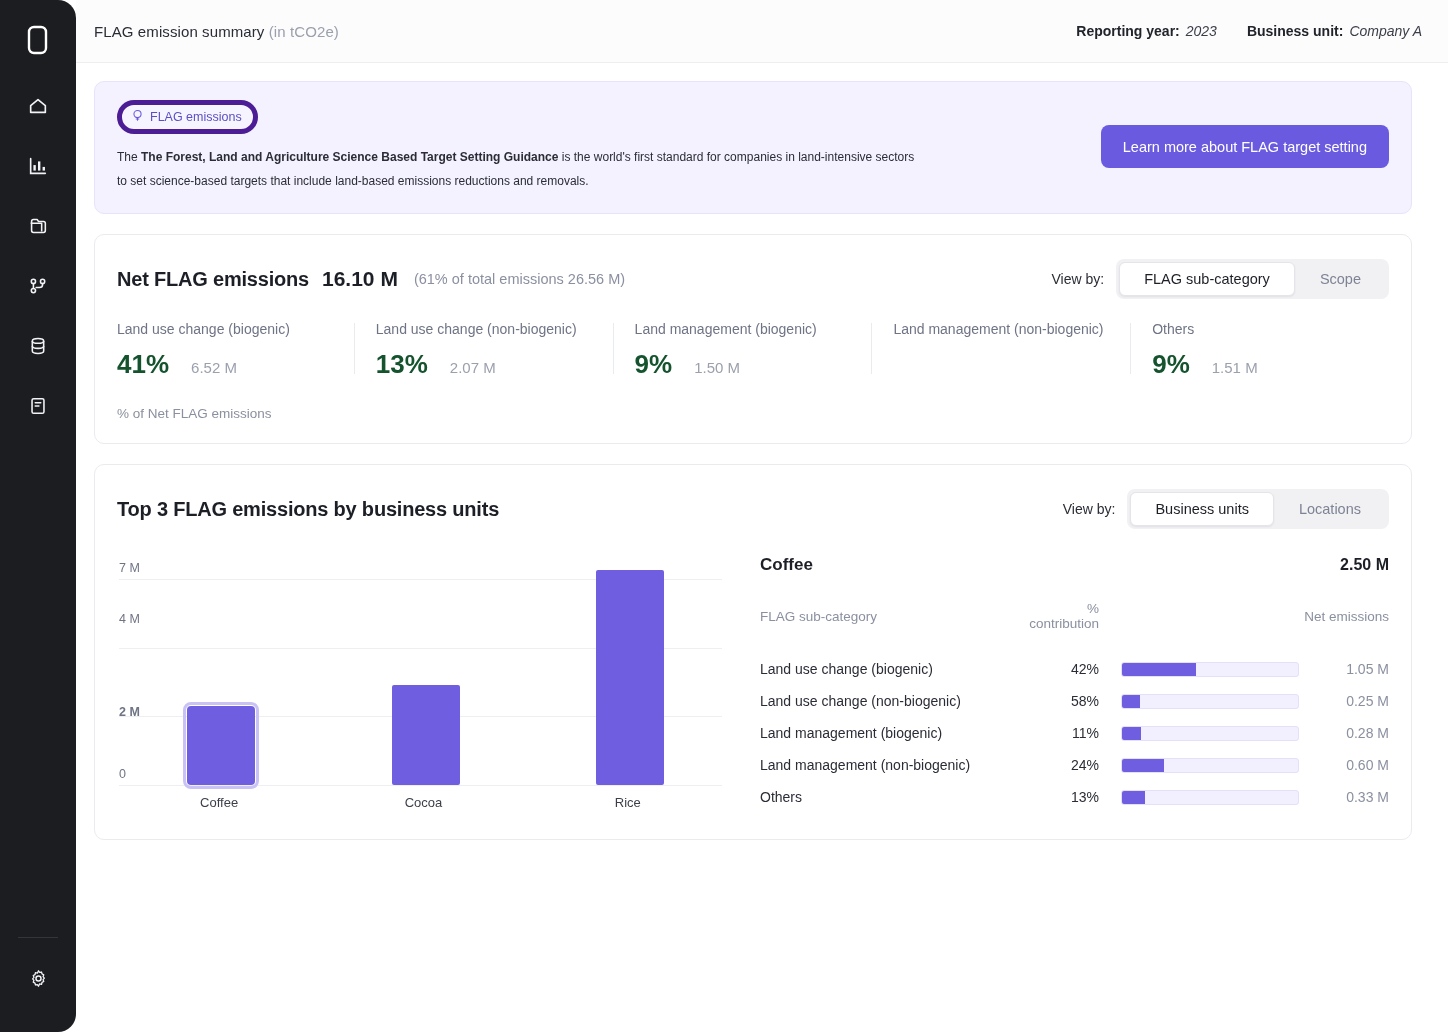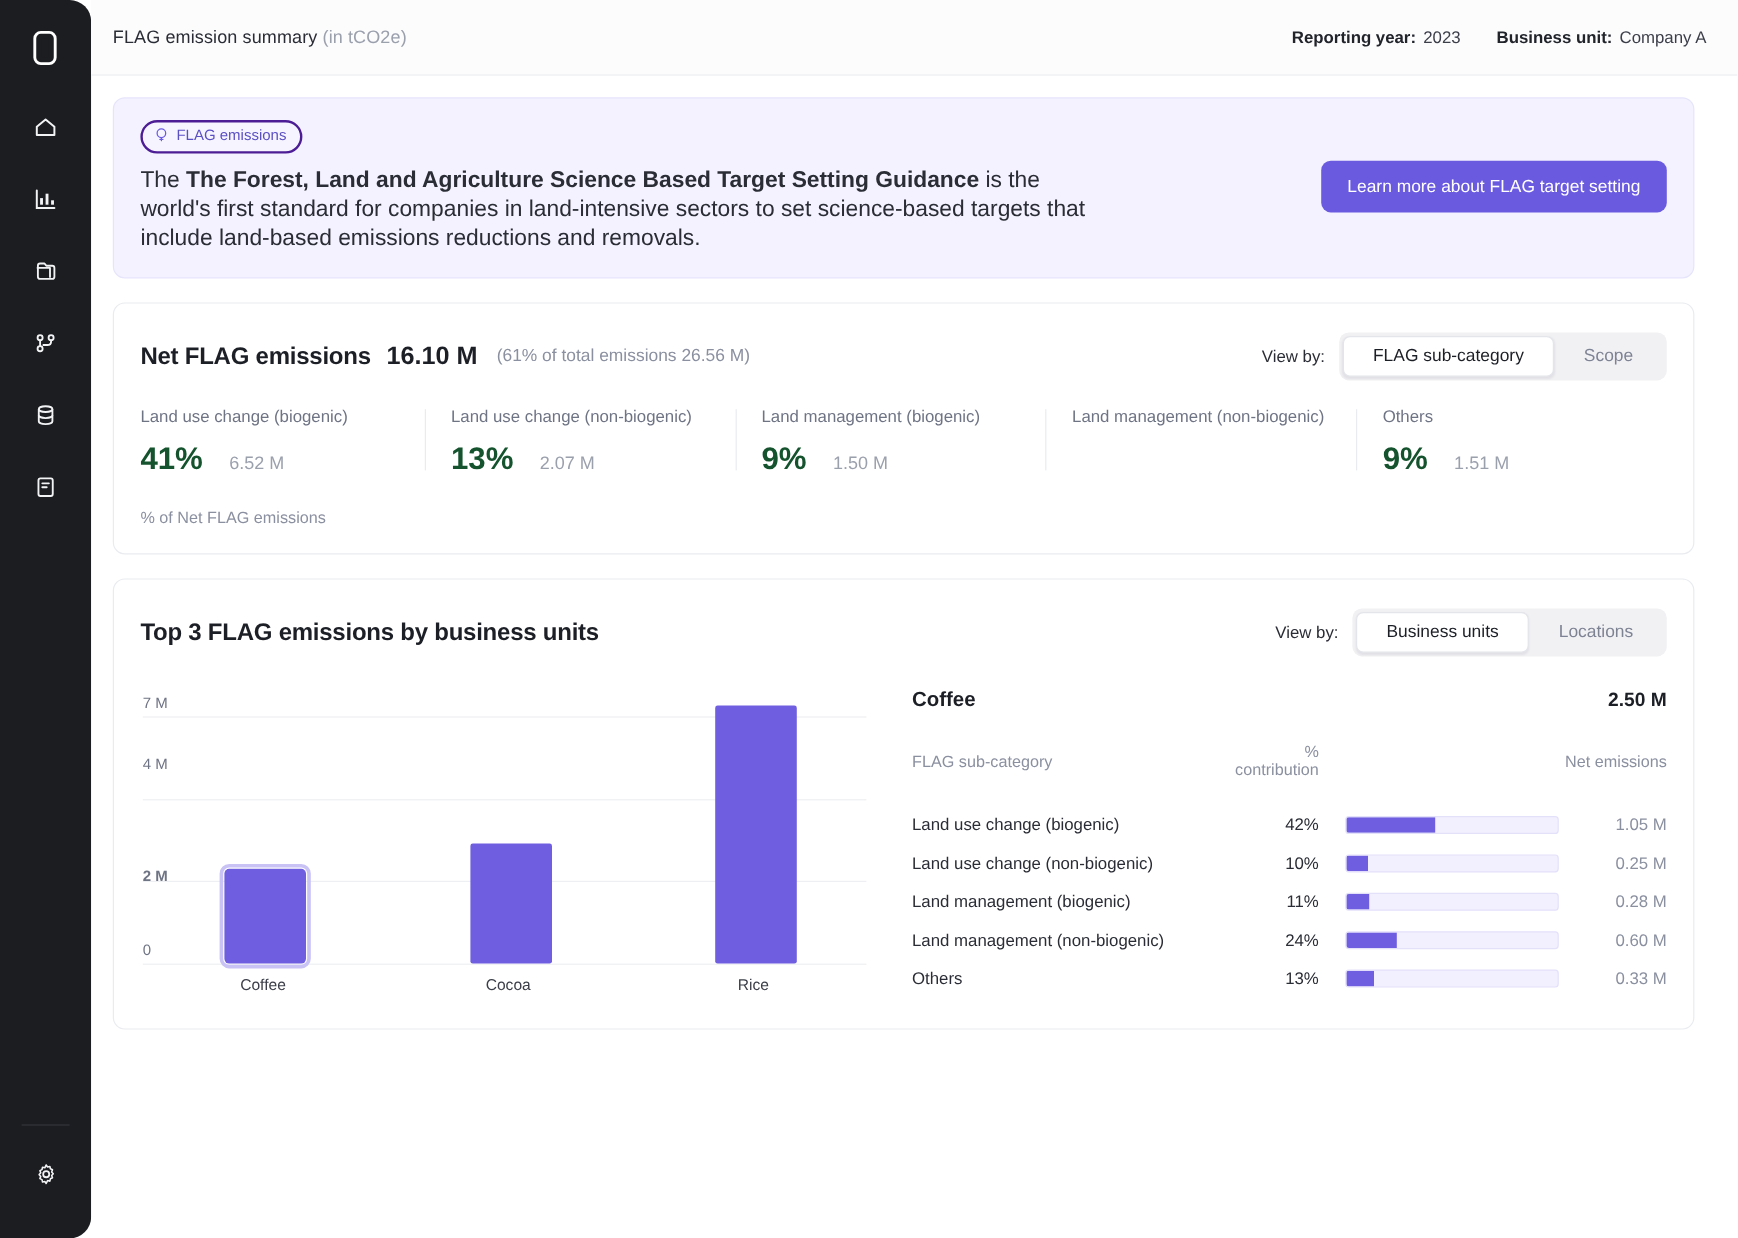--- a/index.html
+++ b/index.html
@@ -45,47 +45,47 @@
     border-bottom: 1px solid #eceef1;
     display: flex; align-items: center;
     padding: 0 26px 0 18px;
     background:#fcfcfd;
   }
   .topbar-title { font-size: 15px; color: #2b2d36; letter-spacing:.1px; }
   .topbar-title .muted { color: #9ba0ad; }
   .topbar-right { margin-left: auto; display: flex; align-items: center; gap: 30px; }
   .meta { font-size: 14px; color: #2b2d36; white-space: nowrap; }
   .meta .lbl { font-weight: 700; color:#22242c; }
-  .meta .val { color: #3c3f49; margin-left: 6px; }
+  .meta .val { color: #3c3f49; margin-left: 6px; font-style: italic; }
 
   .content { padding: 18px 36px 0 18px; overflow: hidden; }
 
   
   .banner {
     background: #f3f2fe;
     border: 1px solid #e6e4fb;
     border-radius: 10px;
     padding: 18px 22px 20px 22px;
     display: flex; align-items: center;
     margin-bottom: 20px;
     min-height: 117px;
   }
   .banner-left { flex: 1 1 auto; padding-right: 20px; }
   .badge {
-    display: inline-flex; gap: 6px;
-    border: 2px solid #4c1d95;
+    display: inline-flex; align-items: center; gap: 6px;
+    border: 5px solid #4c1d95;
     border-radius: 999px;
     padding: 4px 11px 4px 9px;
     font-size: 12.5px;
     color: #5b4fc4;
     background: #f6f5ff;
     margin-bottom: 11px;
   }
   .banner-text {
-    font-size: 19px; line-height: 24px; color: #2b2d36; max-width: 800px;
+    font-size: 12px; line-height: 24px; color: #2b2d36; max-width: 800px;
   }
   .banner-text b { font-weight: 700; }
   .learn-btn {
     background: #6a5ae0;
     color: #ffffff;
     border: none;
     border-radius: 8px;
     font-size: 14.5px;
     padding: 0 22px;
     height: 43px;
@@ -409,21 +409,21 @@
                       <td class="c-pct">42%</td>
                       <td class="c-bar">
                         <div class="trk">
                           <i style="width: 42%;"></i>
                         </div>
                       </td>
                       <td class="c-net">1.05 M</td>
                     </tr>
                     <tr>
                       <td>Land use change (non-biogenic)</td>
-                      <td class="c-pct">10%</td>
+                      <td class="c-pct">58%</td>
                       <td class="c-bar">
                         <div class="trk">
                           <i style="width: 10%;"></i>
                         </div>
                       </td>
                       <td class="c-net">0.25 M</td>
                     </tr>
                     <tr>
                       <td>Land management (biogenic)</td>
                       <td class="c-pct">11%</td>

